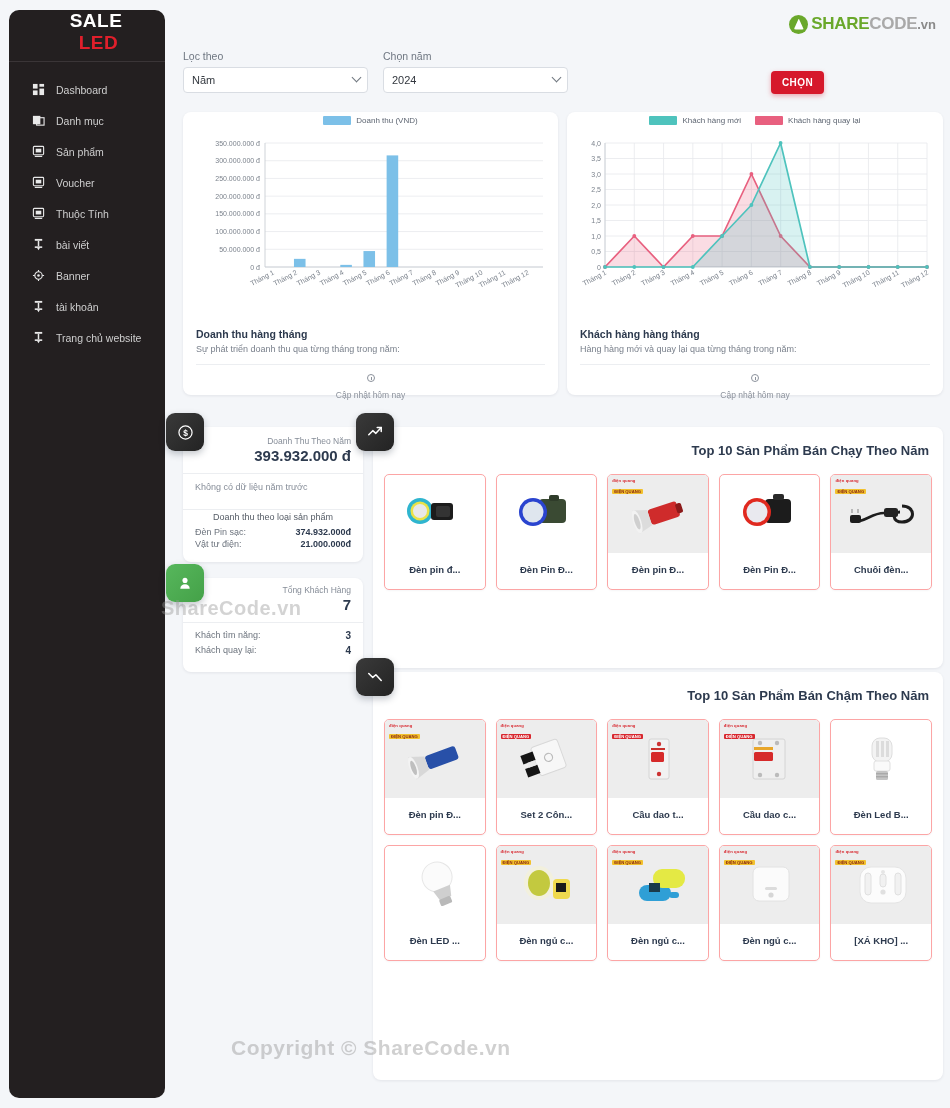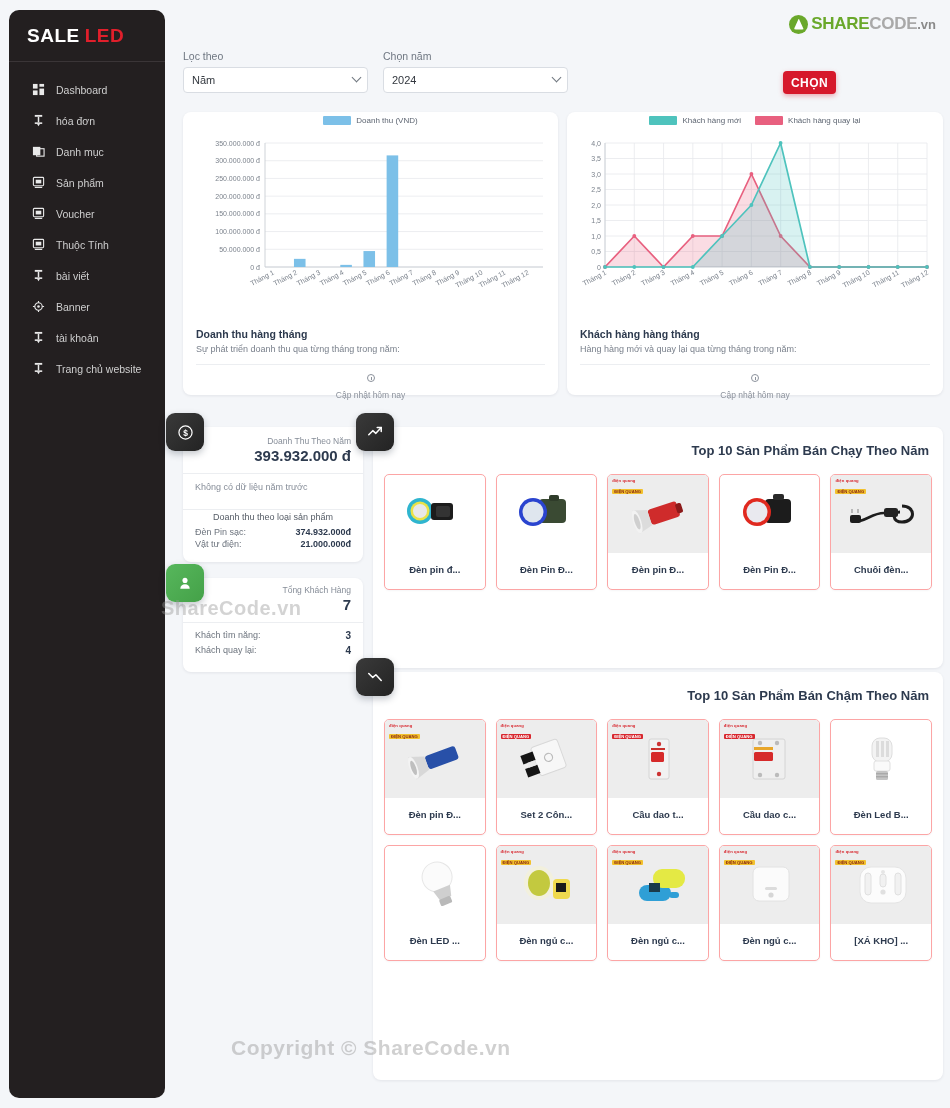--- a/index.html
+++ b/index.html
@@ -16,21 +16,21 @@
     position: absolute; left: 9px; top: 10px;
     width: 156px; height: 1088px;
     background: #231f20;
     border-radius: 10px;
     overflow: hidden;
   }
   .brand {
     height: 52px; display: flex; align-items: center;
     padding-left: 18px;
     border-bottom: 1px solid #3a3537;
-    font-size: 19px; font-weight: bold; letter-spacing: .5px;
+    font-size: 19px; font-weight: bold; letter-spacing: .5px; flex-direction: column;
   }
   .brand .b1 { color: #ffffff; }
   .brand .b2 { color: #e01f2b; margin-left: 5px; }
   .nav { padding-top: 12px; }
   .nav-item {
     display: flex; align-items: center;
     height: 31px; padding-left: 22px;
     color: #cfcfcf; font-size: 10.5px;
     cursor: pointer;
   }
@@ -85,25 +85,24 @@
   .f-caret {
     position: absolute; right: 8px; top: 9px;
     width: 7px; height: 7px; pointer-events: none;
     border-right: 1.4px solid #70777f; border-bottom: 1.4px solid #70777f;
     transform: rotate(45deg); margin-top: -2px;
   }
   #btn-chon {
     position: absolute; left: 588px; top: 21px;
     width: 53px; height: 23px; border-radius: 4px;
     background: #d6182b; border: none; color: #fff;
-    font-size: 12px; font-weight: bold; letter-spacing: .4px;
+    font-size: 10px; font-weight: bold; letter-spacing: .4px;
     cursor: pointer;
     box-shadow: 0 2px 5px rgba(214,24,43,.35);
     font-family: "Liberation Sans", sans-serif;
-    margin-left: 12px;
   }
 
   
   .chart-card {
     position: absolute; top: 112px;
     background: #fff; border-radius: 8px;
     box-shadow: 0 1px 3px rgba(20,30,50,.08);
     height: 283px;
   }
   #card-revenue { left: 10px; width: 375px; }
@@ -227,31 +226,20 @@
       <div class="nav-item">
         <span class="nav-ico">
           <svg width="13" height="13" viewBox="0 0 14 14">
             <rect x="1" y="1" width="5" height="5" fill="#e9e9e9"></rect>
             <rect x="8" y="1" width="5" height="3" fill="#e9e9e9"></rect>
             <rect x="1" y="8" width="5" height="5" fill="#e9e9e9"></rect>
             <rect x="8" y="6" width="5" height="7" fill="#e9e9e9"></rect>
           </svg>
         </span>
         <span>Dashboard</span>
-      </div>
-      <div class="nav-item">
-        <span class="nav-ico">
-          <svg width="13" height="13" viewBox="0 0 14 14">
-            <rect x="3" y="1" width="8" height="2" fill="#e9e9e9"></rect>
-            <rect x="6.2" y="3" width="1.6" height="6" fill="#e9e9e9"></rect>
-            <rect x="3" y="9" width="8" height="1.7" fill="#e9e9e9"></rect>
-            <path d="M5.5 10.8 L7 13.2 L8.5 10.8 Z" fill="#e9e9e9"></path>
-          </svg>
-        </span>
-        <span>hóa đơn</span>
       </div>
       <div class="nav-item">
         <span class="nav-ico">
           <svg width="13" height="13" viewBox="0 0 14 14">
             <rect x="1" y="2" width="8" height="9" fill="#e9e9e9"></rect>
             <rect x="5" y="4" width="8" height="8" fill="none" stroke="#e9e9e9" stroke-width="1.2"></rect>
           </svg>
         </span>
         <span>Danh mục</span>
       </div>

